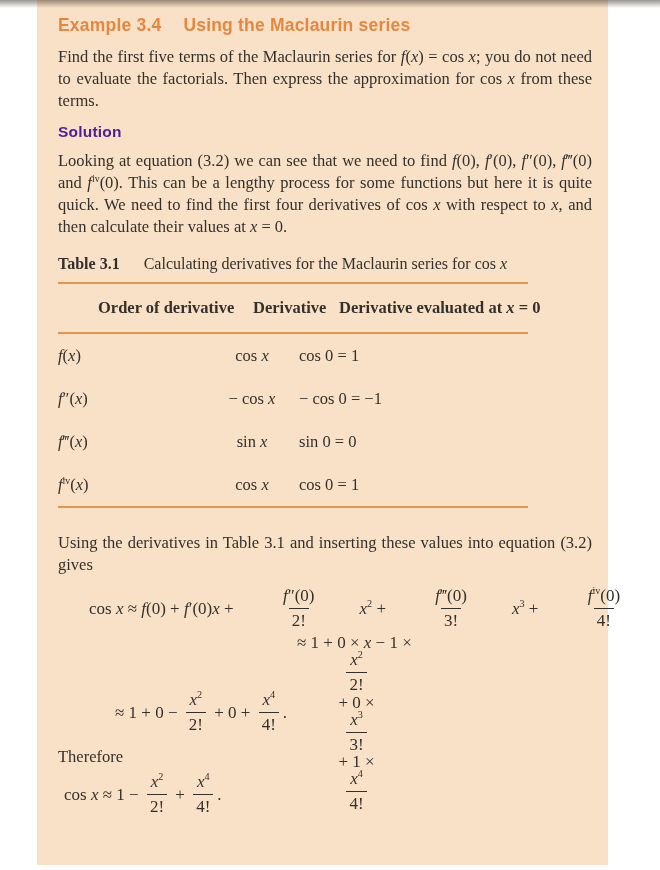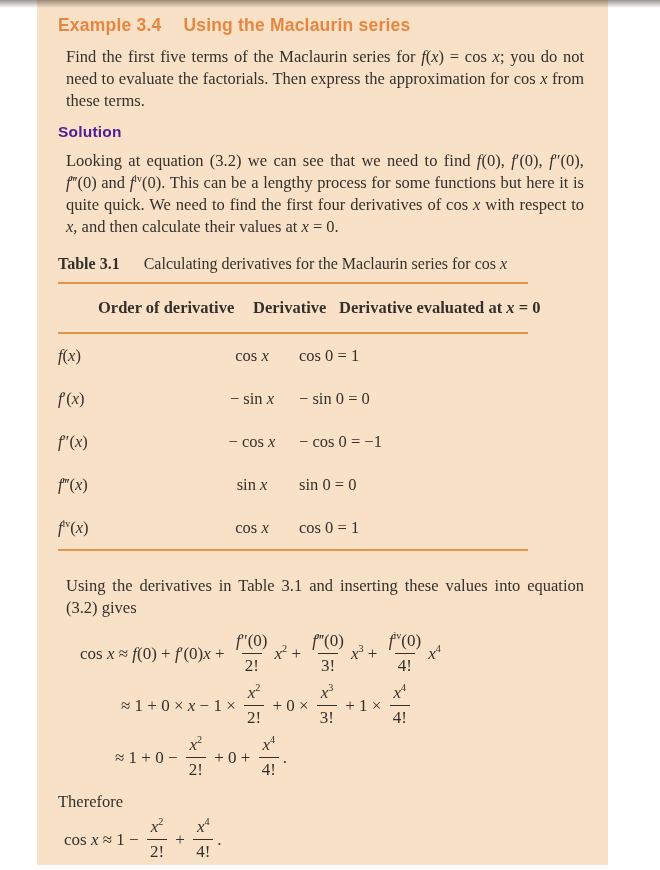--- a/index.html
+++ b/index.html
@@ -27,21 +27,21 @@
     letter-spacing:0.2px;
   }
   h1.example-heading .ex-num{margin-right:22px;}
   h2.solution-heading{
     margin:11px 0 9px 0;
     font-family:"Liberation Sans", sans-serif;
     font-size:15.5px;font-weight:bold;color:#4c1d95;
     letter-spacing:0.2px;
   }
   p.body-par{
-    margin:8px;font-size:16.5px;line-height:22px;text-align:justify;
+    margin:0;font-size:16.5px;line-height:22px;text-align:justify;
   }
   .mp-it{font-style:italic;}
   .mp-sup{font-size:60%;vertical-align:super;line-height:0;}
 
   
   .tablewrap{margin-top:15px;}
   .tcaption{margin:0 0 7px 0;font-size:16px;line-height:22px;}
   .tcaption .cap-label{font-weight:bold;margin-right:24px;}
   .trule{width:470px;height:2px;background:#e3944e;border:0;}
   .trow{display:grid;grid-template-columns:155px 78px 1fr;align-items:center;font-size:16.5px;}
@@ -58,22 +58,22 @@
     font-size:17px;line-height:1;
     height:52px;
   }
   .eqline .seg{white-space:pre;}
   .frac{
     display:inline-flex;flex-direction:column;align-items:center;
     margin:0 4px;vertical-align:middle;
   }
   .frac .num{display:block;padding:0 3px 3px 3px;line-height:1.05;white-space:pre;}
   .frac .den{display:block;border-top:1.5px solid #33302c;padding:3px 3px 0 3px;line-height:1.05;white-space:pre;}
-  .eq1{margin-left:22px;}
-  .eq2{margin-left:63px;}
+  .eq1{margin-left:31px;gap:38px;}
+  .eq2{margin-left:63px;flex-direction:column;}
   .eq3{margin-left:57px;}
   .eq4{margin-left:6px;}
   p.therefore{margin:8px 0 0 0;font-size:16.5px;line-height:22px;}
 </style>
 </head>
 <body>
 
 <div class="top-shadow"></div>
 
 <div class="content">
@@ -96,25 +96,20 @@
       <div class="cell-c2">Derivative</div>
       <div class="cell-c3"><span class="mp-rm">Derivative evaluated at </span><span class="mp-it">x</span><span class="mp-rm"> = 0</span></div>
     </div>
 
     <div class="trule"></div>
 
     <div class="trow tbody-row">
       <div class="cell-c1"><span class="mp-it">f</span><span class="mp-rm">(</span><span class="mp-it">x</span><span class="mp-rm">)</span></div>
       <div class="cell-c2"><span class="mp-rm">cos </span><span class="mp-it">x</span></div>
       <div class="cell-c3"><span class="mp-rm">cos 0 = 1</span></div>
-    </div>
-    <div class="trow tbody-row">
-      <div class="cell-c1"><span class="mp-it">f</span><span class="mp-rm">′(</span><span class="mp-it">x</span><span class="mp-rm">)</span></div>
-      <div class="cell-c2"><span class="mp-rm">− sin </span><span class="mp-it">x</span></div>
-      <div class="cell-c3"><span class="mp-rm">− sin 0 = 0</span></div>
     </div>
     <div class="trow tbody-row">
       <div class="cell-c1"><span class="mp-it">f</span><span class="mp-rm">″(</span><span class="mp-it">x</span><span class="mp-rm">)</span></div>
       <div class="cell-c2"><span class="mp-rm">− cos </span><span class="mp-it">x</span></div>
       <div class="cell-c3"><span class="mp-rm">− cos 0 = −1</span></div>
     </div>
     <div class="trow tbody-row">
       <div class="cell-c1"><span class="mp-it">f</span><span class="mp-rm">‴(</span><span class="mp-it">x</span><span class="mp-rm">)</span></div>
       <div class="cell-c2"><span class="mp-rm">sin </span><span class="mp-it">x</span></div>
       <div class="cell-c3"><span class="mp-rm">sin 0 = 0</span></div>

